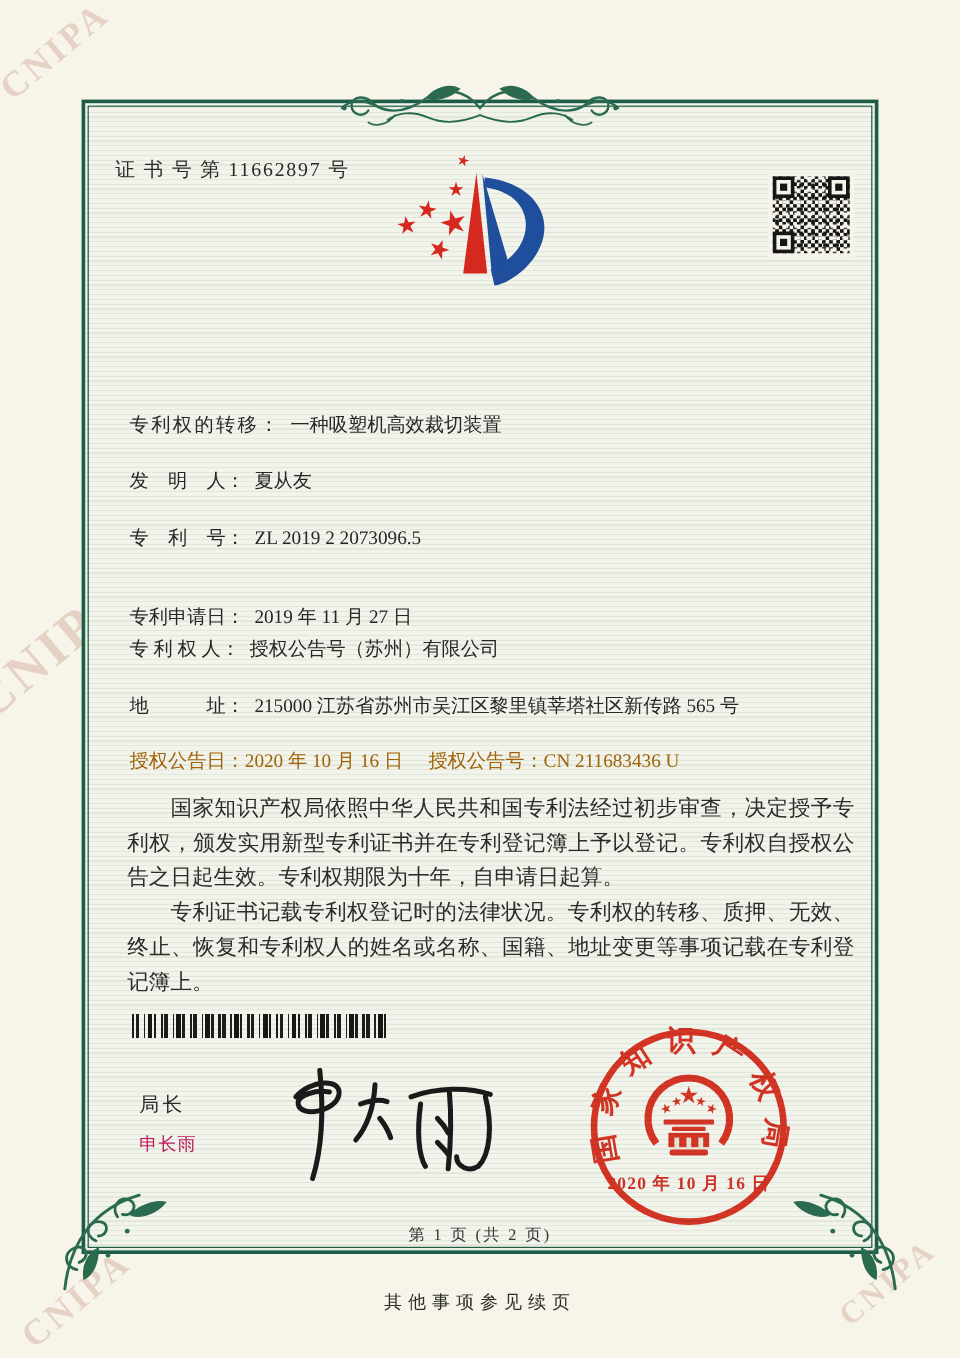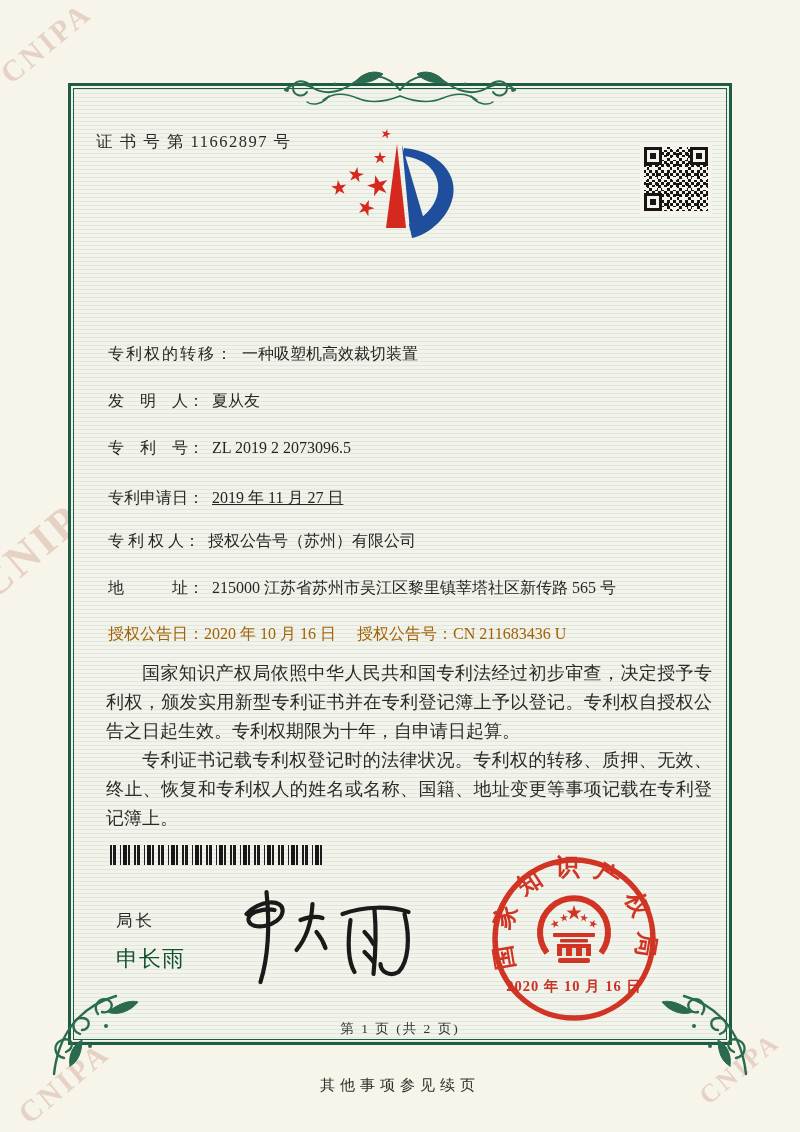--- a/index.html
+++ b/index.html
@@ -18,36 +18,36 @@
       #f2f3ea;
   }
   .frame-inner { position:absolute; inset:2px; border:1px solid #1d5c45; }
   .abs { position:absolute; }
   .cert-no { left:96px; top:131px; font-size:16.5px; letter-spacing:1.5px; color:#2a2a2a; }
   .title { left:0; width:800px; top:242px; text-align:center; font-size:35px; font-weight:bold; letter-spacing:8px; color:#1c1c1c; }
   .frow { left:108px; width:600px; font-size:16px; color:#262626; white-space:nowrap; }
   .frow .lab { display:inline-block; }
   .frow .val { margin-left:8px; }
   .r0 { top:344px; } .r0 .lab { letter-spacing:2px; }
-  .r1 { top:391px; } .r2 { top:438px; } .r3 { top:488px;text-decoration:underline; }
+  .r1 { top:391px; } .r2 { top:438px; } .r3 { top:504px; }
   .r4 { top:531px; } .r5 { top:578px; }
   .grant { top:624px; left:108px; width:600px; font-size:16px; white-space:nowrap; color:#a16207;}
   .grant .second { position:absolute; left:249px; top:0; }
   .body-text { left:106px; top:659px; width:606px; font-size:18px; line-height:29px; color:#2b2b2b; text-align:justify; }
   .body-text p { text-indent:2em; margin:0; }
   .barcode { left:110px; top:845px; width:212px; height:20px;
     background:repeating-linear-gradient(90deg,
       #1c1c1c 0 2px, rgba(0,0,0,0) 2px 3px,
       #1c1c1c 3px 6px, rgba(0,0,0,0) 6px 10px,
       #222 10px 11px, rgba(0,0,0,0) 11px 13px,
       #161616 13px 17px, rgba(0,0,0,0) 17px 18px,
       #1c1c1c 18px 20px, rgba(0,0,0,0) 20px 24px);
   }
   .signer-title { left:116px; top:910px; font-size:16.5px; letter-spacing:3px; color:#2a2a2a; }
-  .signer-name  { left:116px; top:944px; font-size:22px; letter-spacing:1px; color:#14532d; }
+  .signer-name  { left:116px; top:944px; font-size:15px; letter-spacing:1px; color:#be185d; }
   .sig-svg { left:222px; top:880px; }
   .qr { left:640px; top:143px; }
   .logo { left:320px; top:118px; }
   .seal { left:488px; top:853px; mix-blend-mode:multiply; opacity:0.94; }
   .page-info { left:68px; width:664px; top:1020px; text-align:center; font-size:13.5px; letter-spacing:2px; color:#333; }
   .cont-note { left:0; width:800px; top:1076px; text-align:center; font-size:15px; letter-spacing:5px; color:#2d2d2d; }
   .wm { position:absolute; font-family:"Liberation Serif","DejaVu Serif",serif; font-weight:bold;
         color:rgba(206,160,140,0.40); letter-spacing:3px; transform:rotate(-40deg); pointer-events:none; }
   .wm1 { left:-8px; top:26px; font-size:30px; }
   .wm2 { left:212px; top:168px; font-size:26px; }

